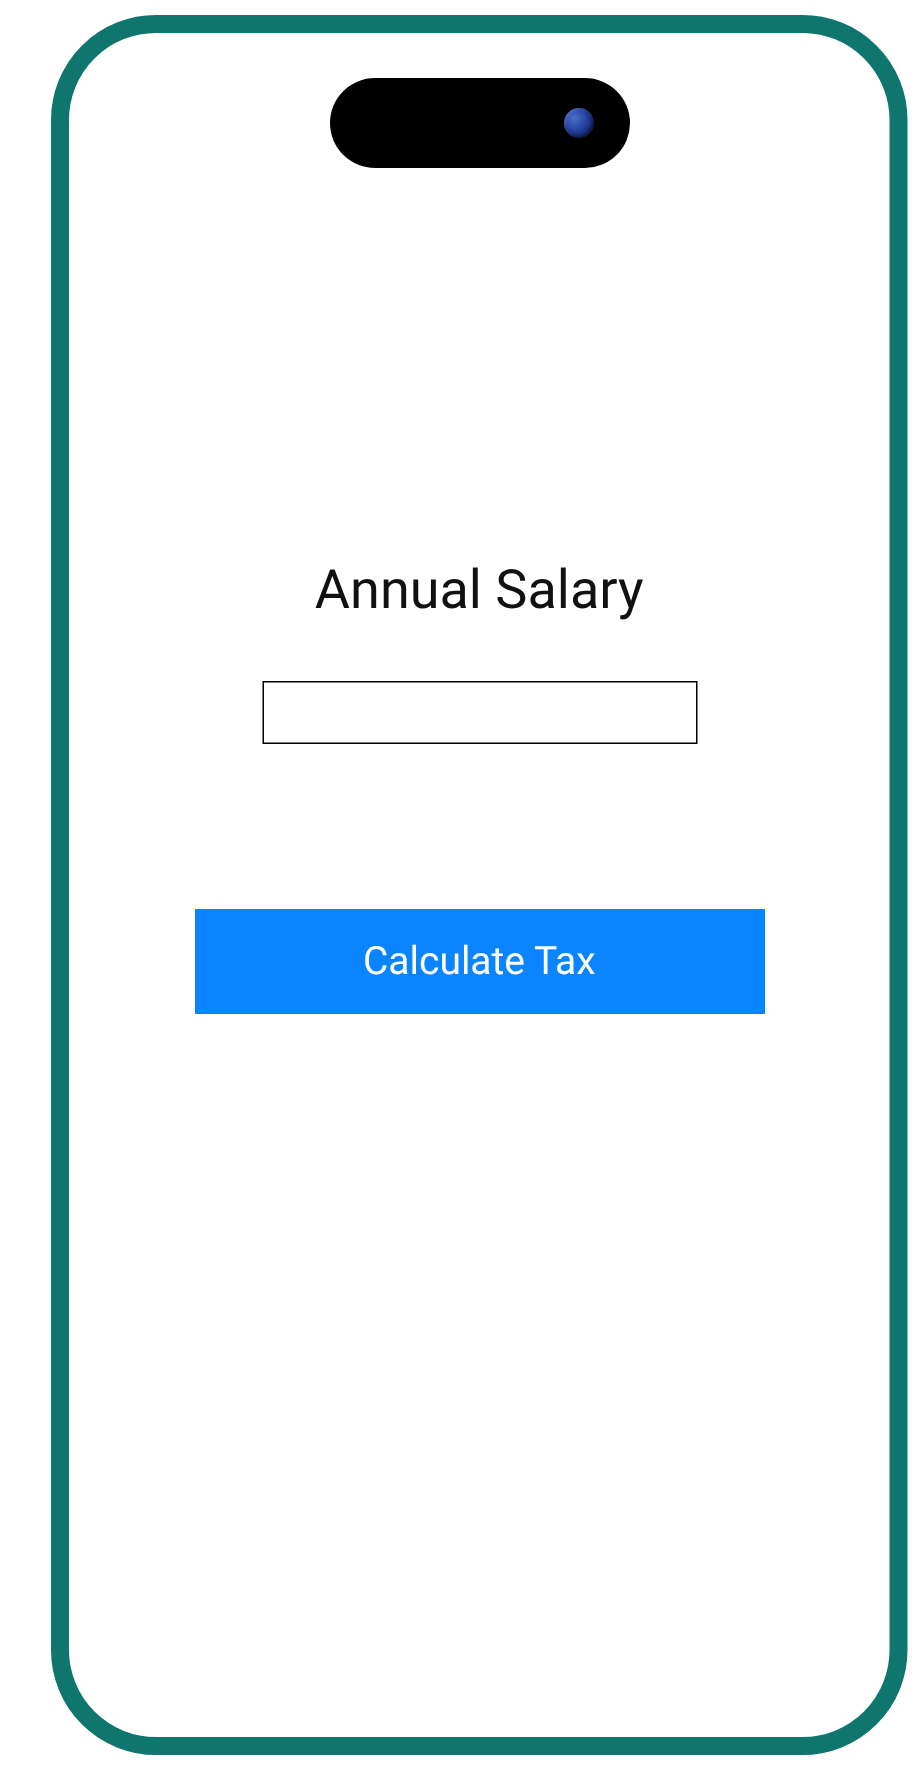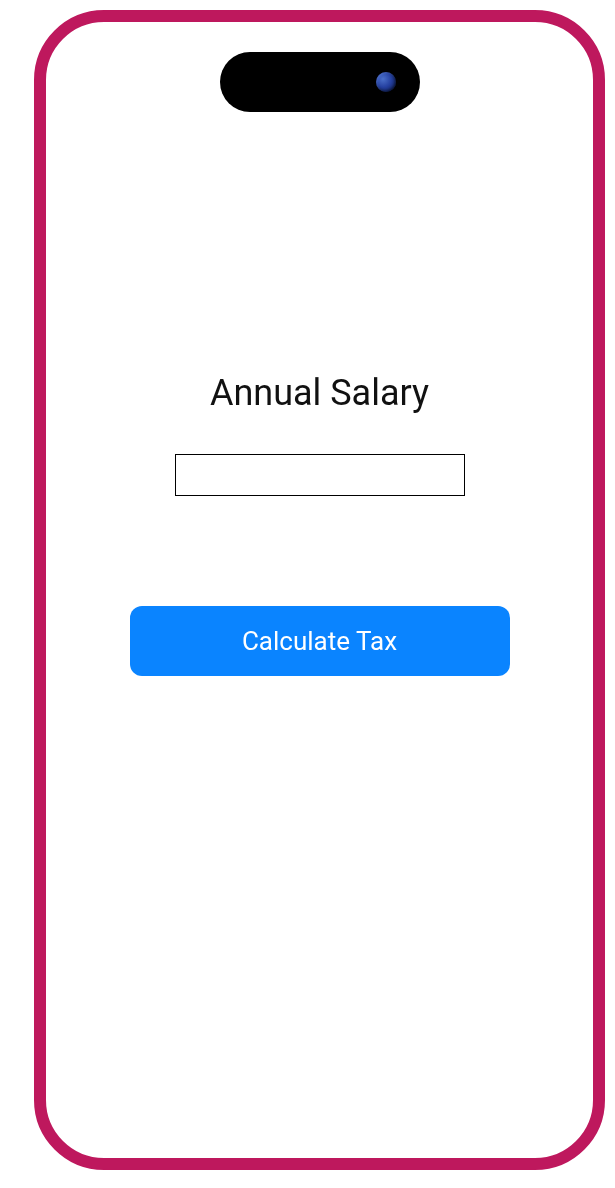--- a/index.html
+++ b/index.html
@@ -13,21 +13,21 @@
       background: #ffffff;
       font-family: -apple-system, BlinkMacSystemFont, "Segoe UI", Roboto, Helvetica, Arial, sans-serif;
       display: flex;
       justify-content: center;
       align-items: flex-start;
       padding: 10px;
     }
     .phone-frame {
       width: 595px;
       height: 1160px;
-      border: 12px solid #be185d;
+      border: 12px solid #0f766e;
       border-radius: 70px;
       background: #ffffff;
       position: relative;
       overflow: hidden;
       margin-left: 24px;
     }
     .notch {
       position: absolute;
       top: 30px;
       left: 50%;
@@ -69,21 +69,21 @@
       outline: none;
       font-size: 20px;
       padding: 0 8px;
     }
     .calc-button {
       margin-top: 110px;
       width: 380px;
       height: 70px;
       background: #0a84ff;
       border: none;
-      border-radius: 12px;
+      border-radius: 0;
       color: #ffffff;
       font-size: 26px;
       font-weight: 400;
       cursor: pointer;
       font-family: inherit;
     }
   </style>
 </head>
 <body>
 

